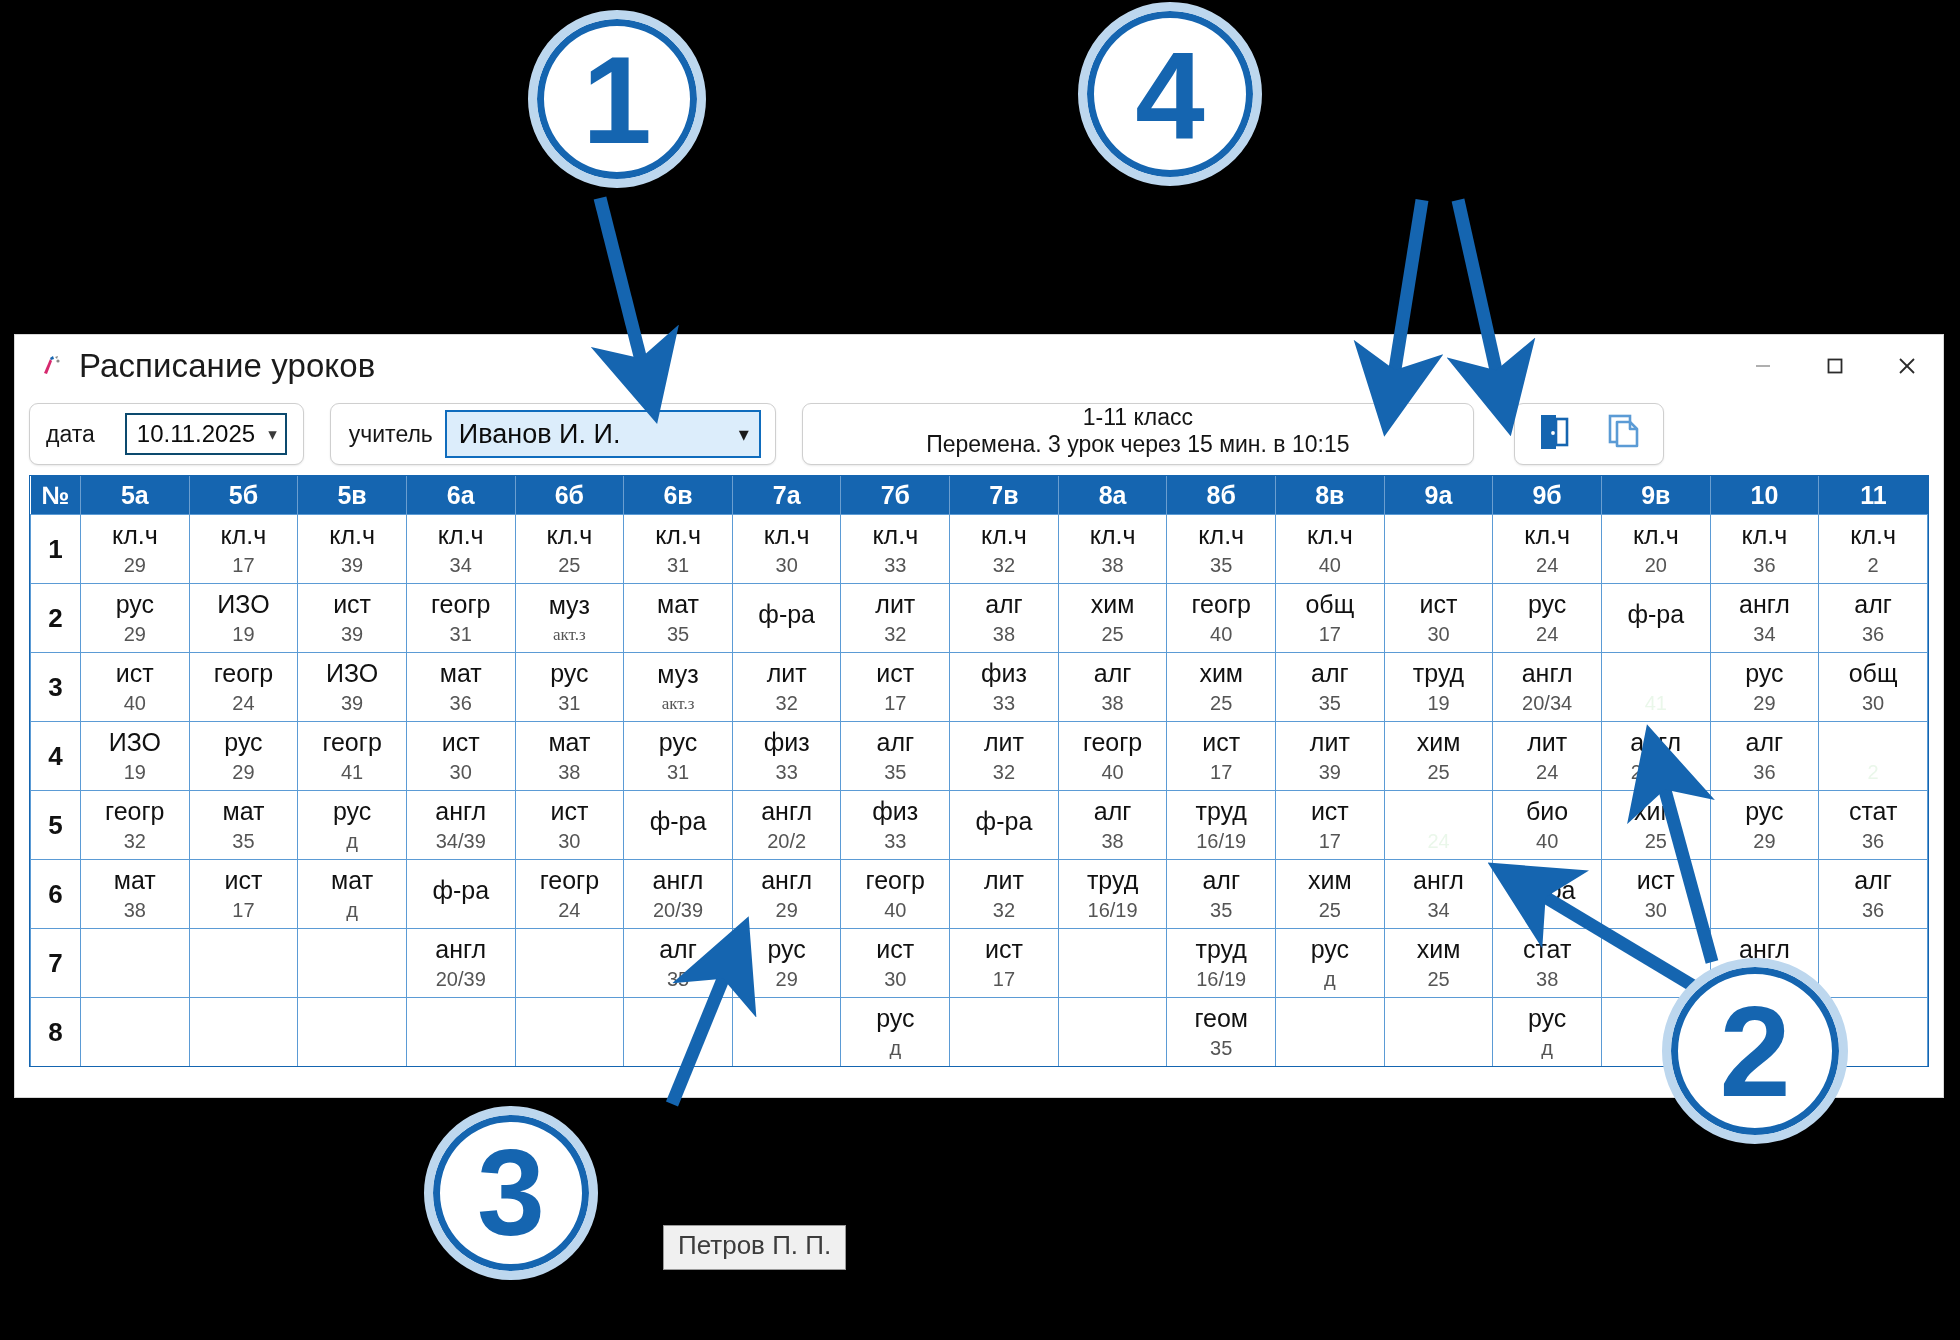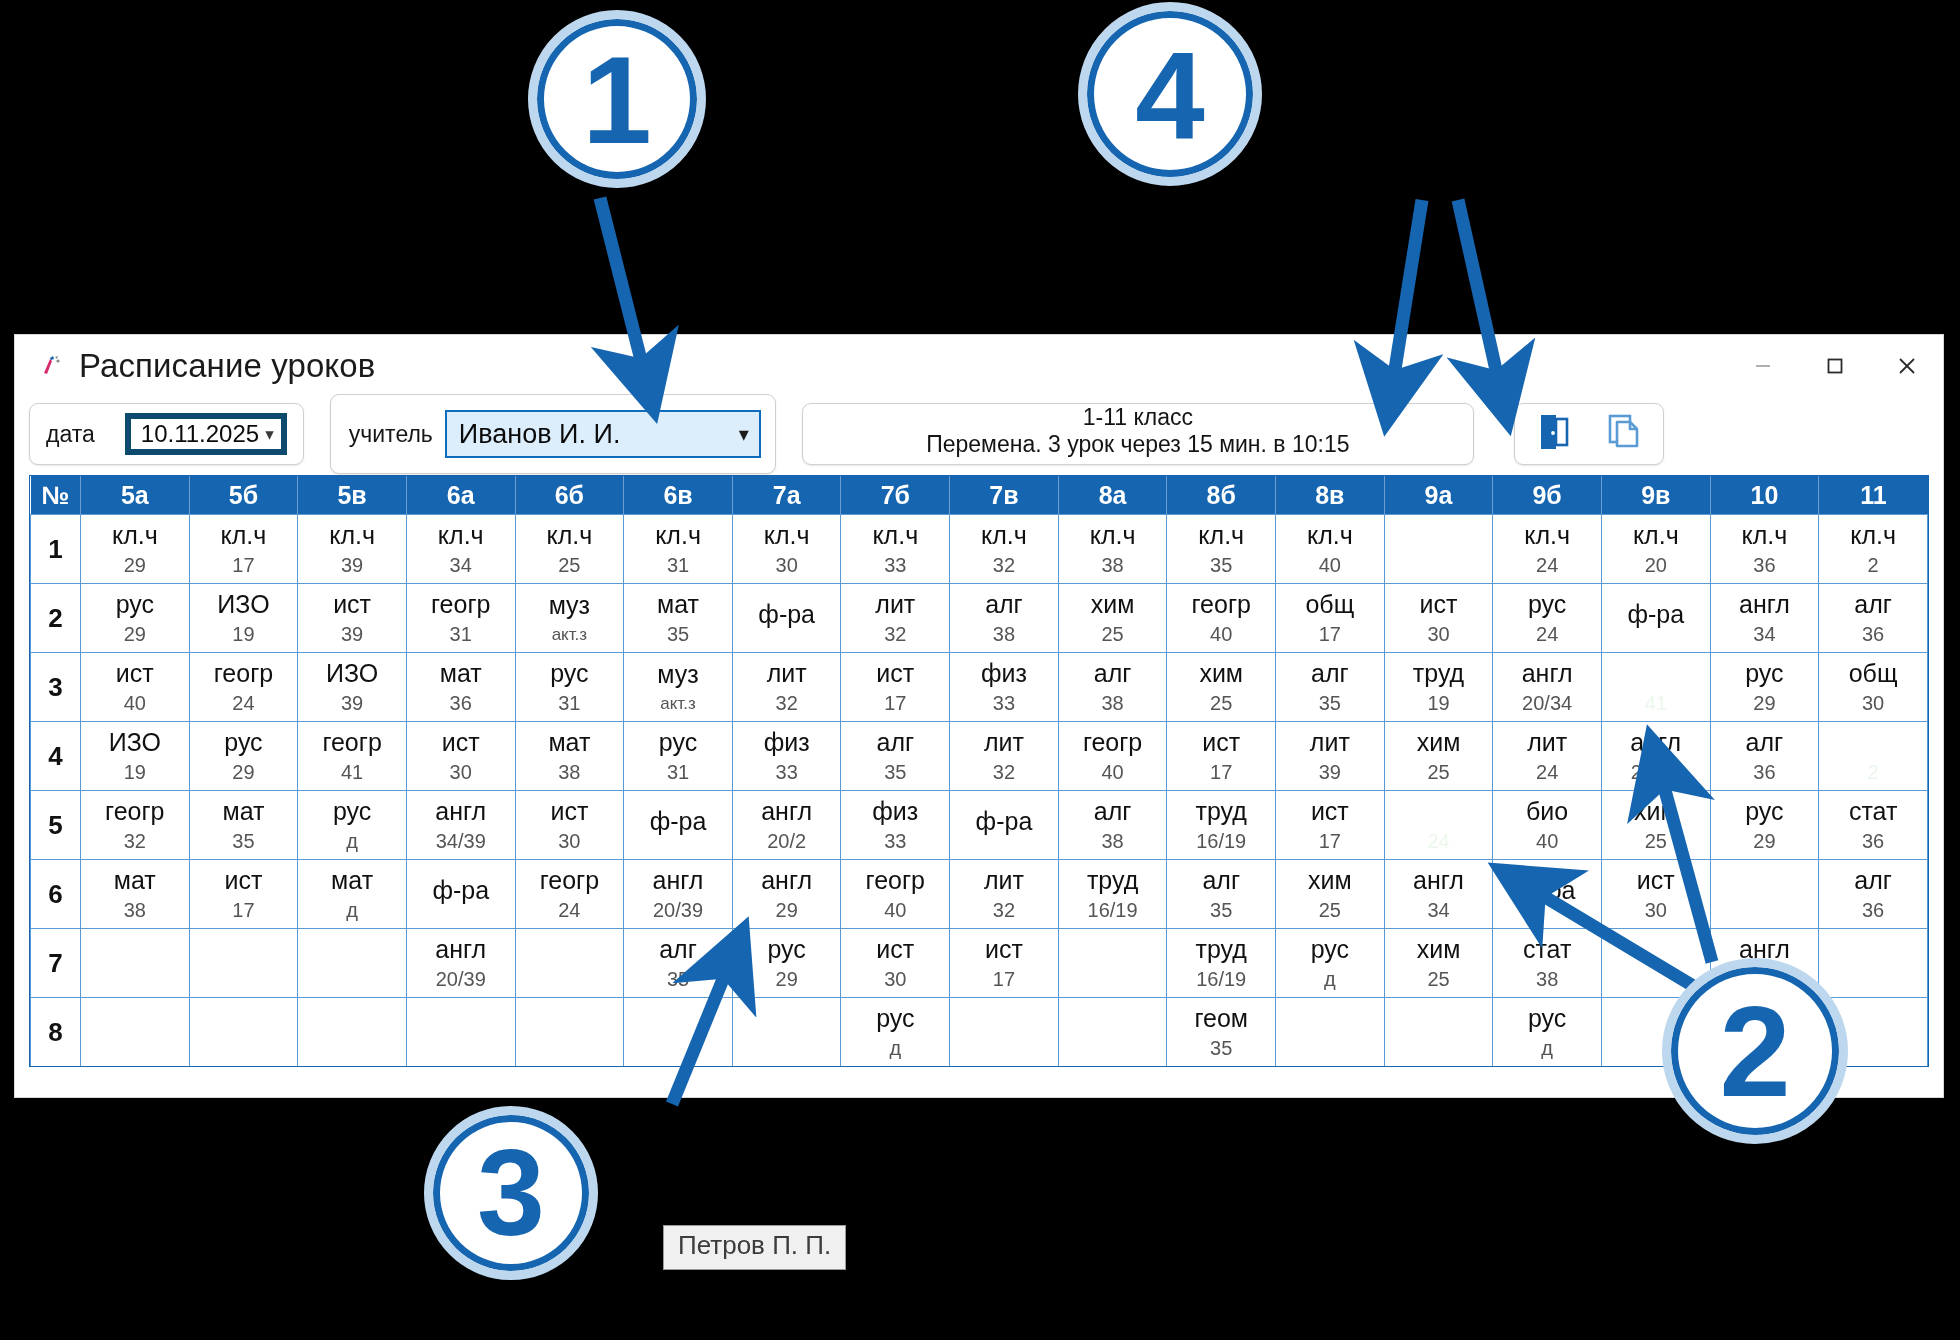--- a/index.html
+++ b/index.html
@@ -54,33 +54,33 @@
     border:1px solid #cfcfcf;
     border-radius:9px;
     background:#fff;
     box-shadow:0 1px 2px rgba(0,0,0,.09);
     display:flex;align-items:center;
     box-sizing:border-box;
   }
   #date-panel{height:62px;padding:0 16px;gap:30px;}
   .panel-label{font-size:23px;color:#161616;white-space:nowrap;}
   .combo{
-    border:6px solid #0c4a6e;
+    border:2px solid #0c4a6e;
     background:#fff;
     height:42px;
     display:flex;align-items:center;justify-content:space-between;
     padding:0 8px 0 10px;
     box-sizing:border-box;
     font-size:24px;color:#0b0b0b;
     gap:6px;
   }
   #date-combo{width:162px;}
   .caret{font-size:17px;color:#3a3a3a;line-height:1;}
 
-  #teacher-panel{height:80px;padding:0 14px 0 18px;gap:12px;margin-left:10px;}
+  #teacher-panel{height:62px;padding:0 14px 0 18px;gap:12px;margin-left:10px;}
   #teacher-combo{
     width:316px;height:48px;
     border:2px solid #0f6cbd;
     background:#dcedfb;
     font-size:27px;
     padding:0 10px 0 12px;
   }
   #teacher-combo .caret{color:#1b1b1b;font-size:20px;}
 
   #status-panel{
@@ -123,21 +123,21 @@
     vertical-align:middle;
     height:68px;
     background:#fff;
   }
   td.rownum{
     font-size:26px;font-weight:bold;color:#111;
     border-left:none;
   }
   .subj{font-size:25px;color:#111;line-height:1.05;}
   .room{font-size:20px;color:#555;line-height:1.05;margin-top:7px;}
-  .room.small{font-size:17px;}
+  .room.small{font-size:17px;font-family:Liberation Serif, serif;}
   td.hl{background:#0e8521;}
   td.hl .subj{color:#fff;}
   td.hl .room{color:#eaf7ea;}
   .cellbox{display:flex;flex-direction:column;align-items:center;justify-content:center;height:100%;}
 
   
   #tooltip{
     position:absolute;
     left:648px; top:890px;
     background:#f0f0f0;

